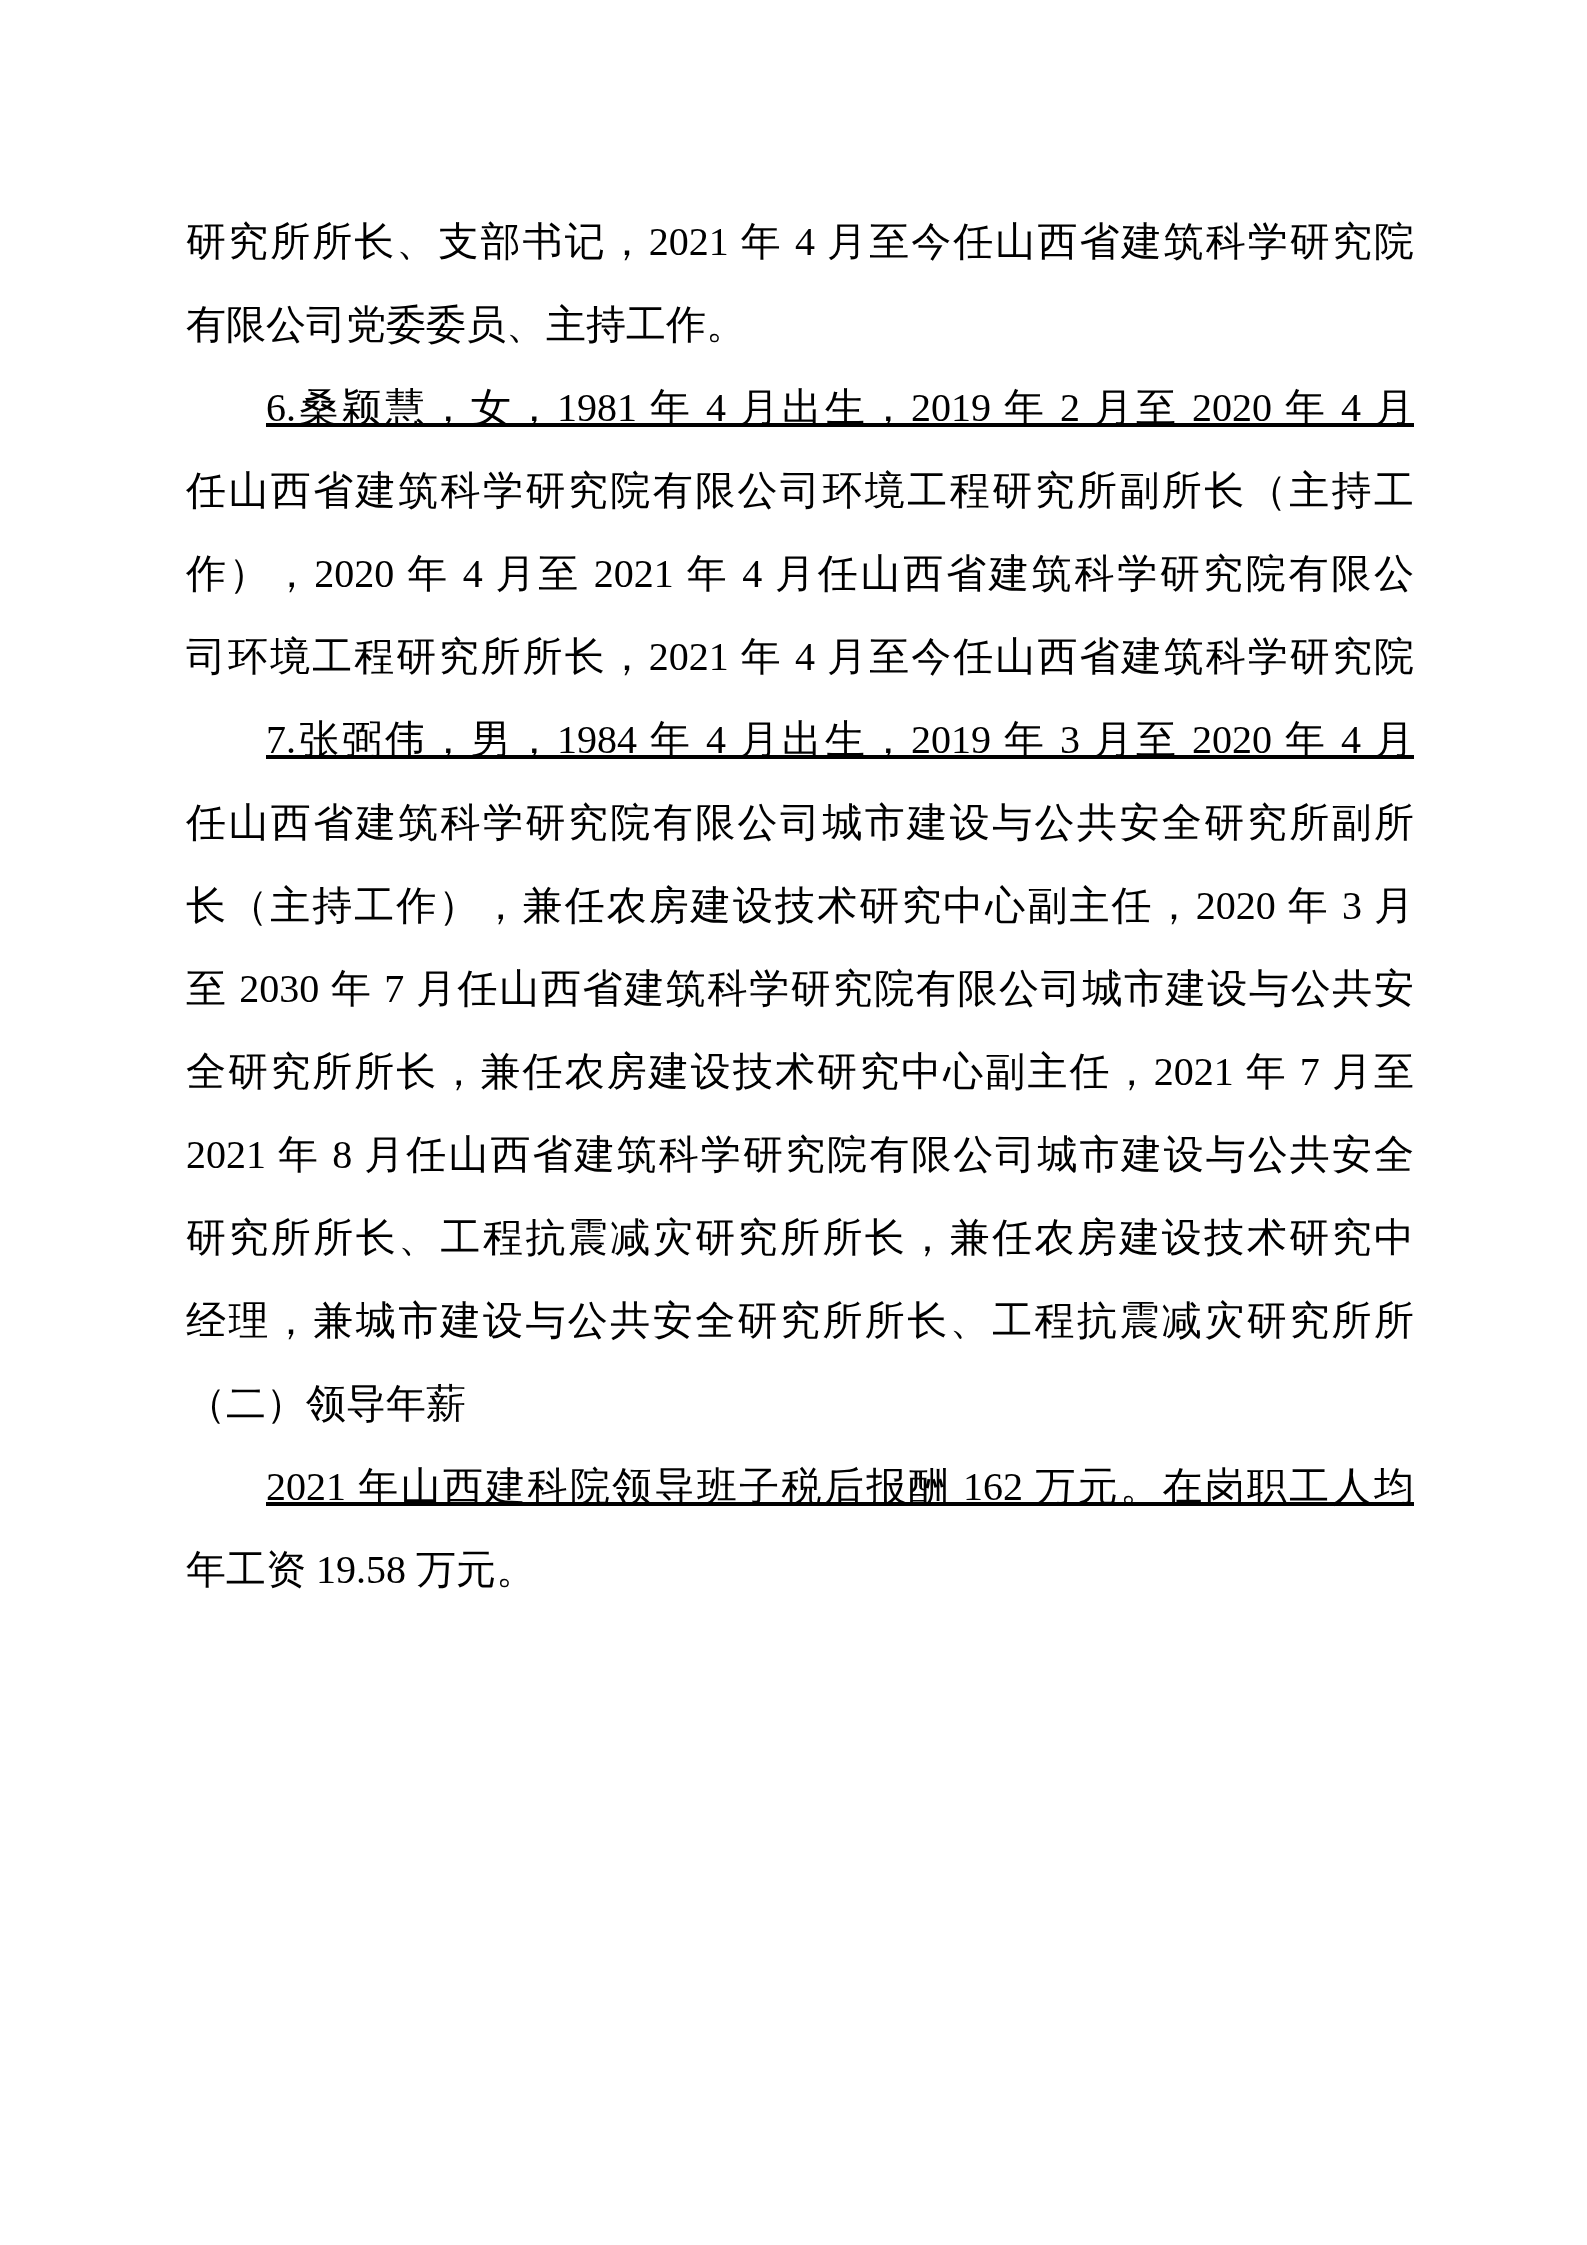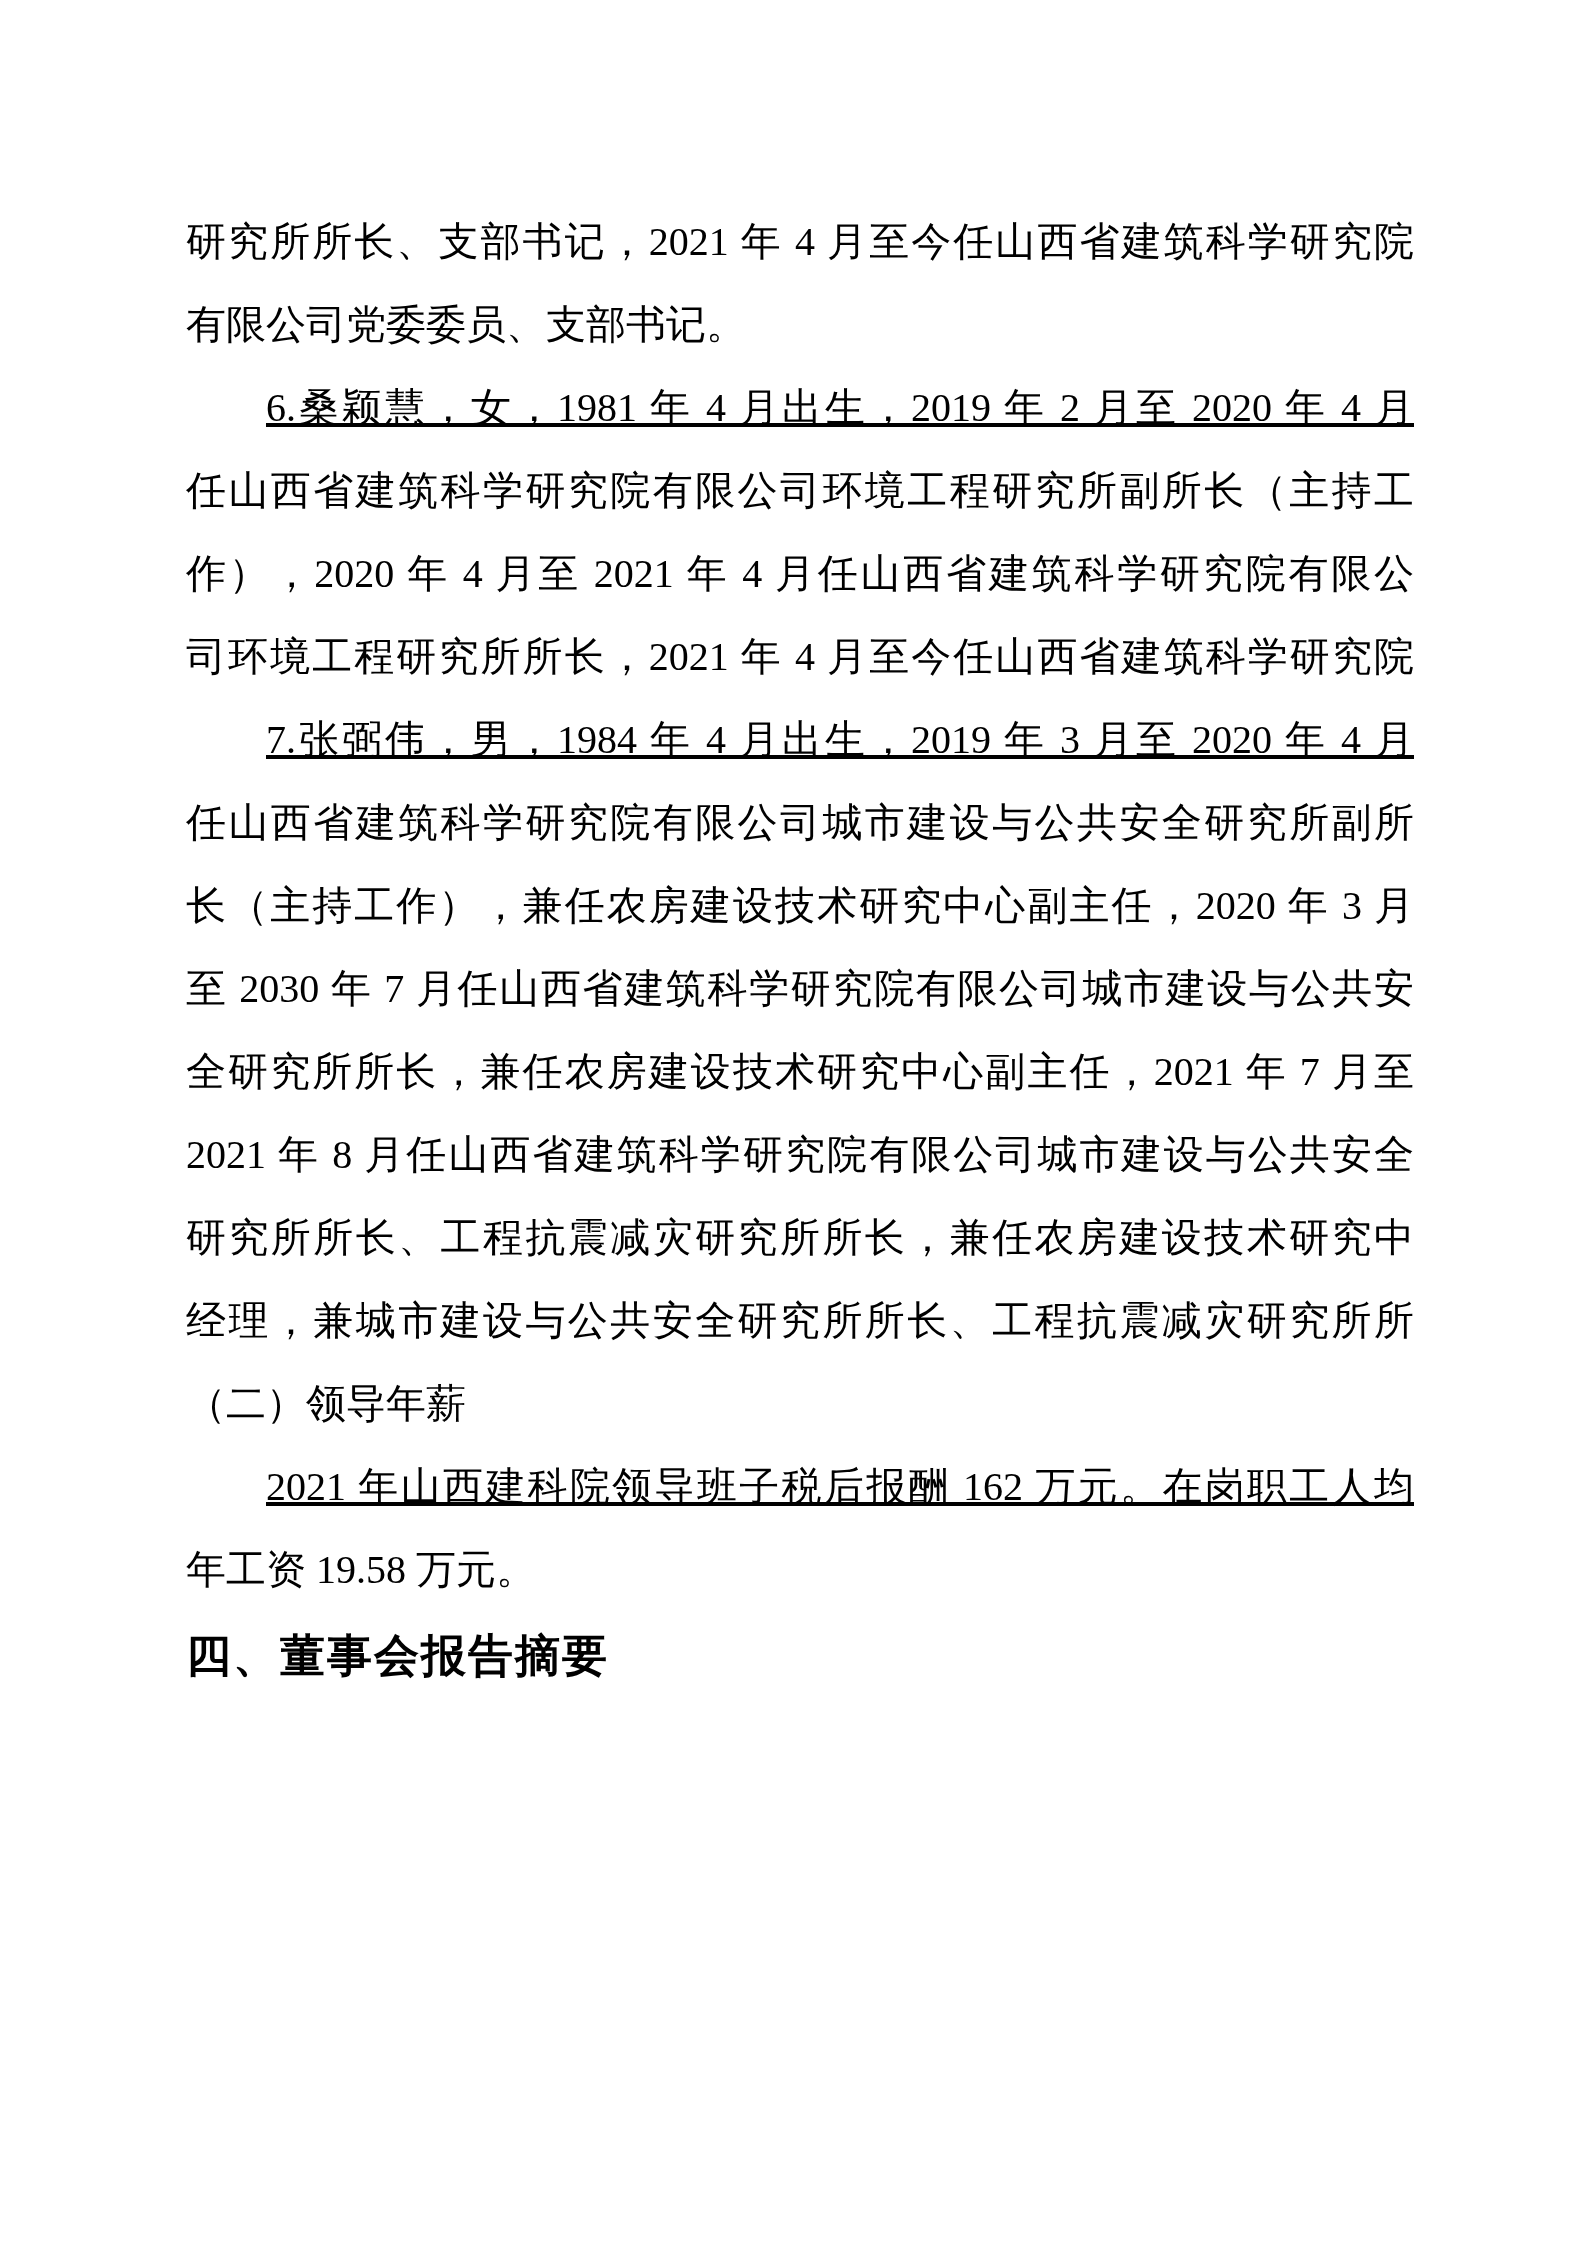--- a/index.html
+++ b/index.html
@@ -59,37 +59,36 @@
     text-align: left;
   }
 </style>
 </head>
 <body>
 
 <div class="page">
   <div class="doc-body">
 
     <div class="doc-line fill">研究所所长、支部书记，2021 年 4 月至今任山西省建筑科学研究院</div>
-    <div class="doc-line">有限公司党委委员、支部书记。</div>
+    <div class="doc-line">有限公司党委委员、主持工作。</div>
 
     <div class="doc-line fill indent">6.桑颖慧，女，1981 年 4 月出生，2019 年 2 月至 2020 年 4 月</div>
     <div class="doc-line fill">任山西省建筑科学研究院有限公司环境工程研究所副所长（主持工</div>
     <div class="doc-line fill">作），2020 年 4 月至 2021 年 4 月任山西省建筑科学研究院有限公</div>
     <div class="doc-line fill">司环境工程研究所所长，2021 年 4 月至今任山西省建筑科学研究院</div>
 
     <div class="doc-line fill indent">7.张弼伟，男，1984 年 4 月出生，2019 年 3 月至 2020 年 4 月</div>
     <div class="doc-line fill">任山西省建筑科学研究院有限公司城市建设与公共安全研究所副所</div>
     <div class="doc-line fill">长（主持工作），兼任农房建设技术研究中心副主任，2020 年 3 月</div>
     <div class="doc-line fill">至 2030 年 7 月任山西省建筑科学研究院有限公司城市建设与公共安</div>
     <div class="doc-line fill">全研究所所长，兼任农房建设技术研究中心副主任，2021 年 7 月至</div>
     <div class="doc-line fill">2021 年 8 月任山西省建筑科学研究院有限公司城市建设与公共安全</div>
     <div class="doc-line fill">研究所所长、工程抗震减灾研究所所长，兼任农房建设技术研究中</div>
     <div class="doc-line fill">经理，兼城市建设与公共安全研究所所长、工程抗震减灾研究所所</div>
 
     <div class="doc-line">（二）领导年薪</div>
 
     <div class="doc-line fill indent">2021 年山西建科院领导班子税后报酬 162 万元。在岗职工人均</div>
     <div class="doc-line">年工资 19.58 万元。</div>
 
-    <div class="doc-heading">四、董事会报告摘要</div>
 
   </div>
 </div>
 
 </body></html>

